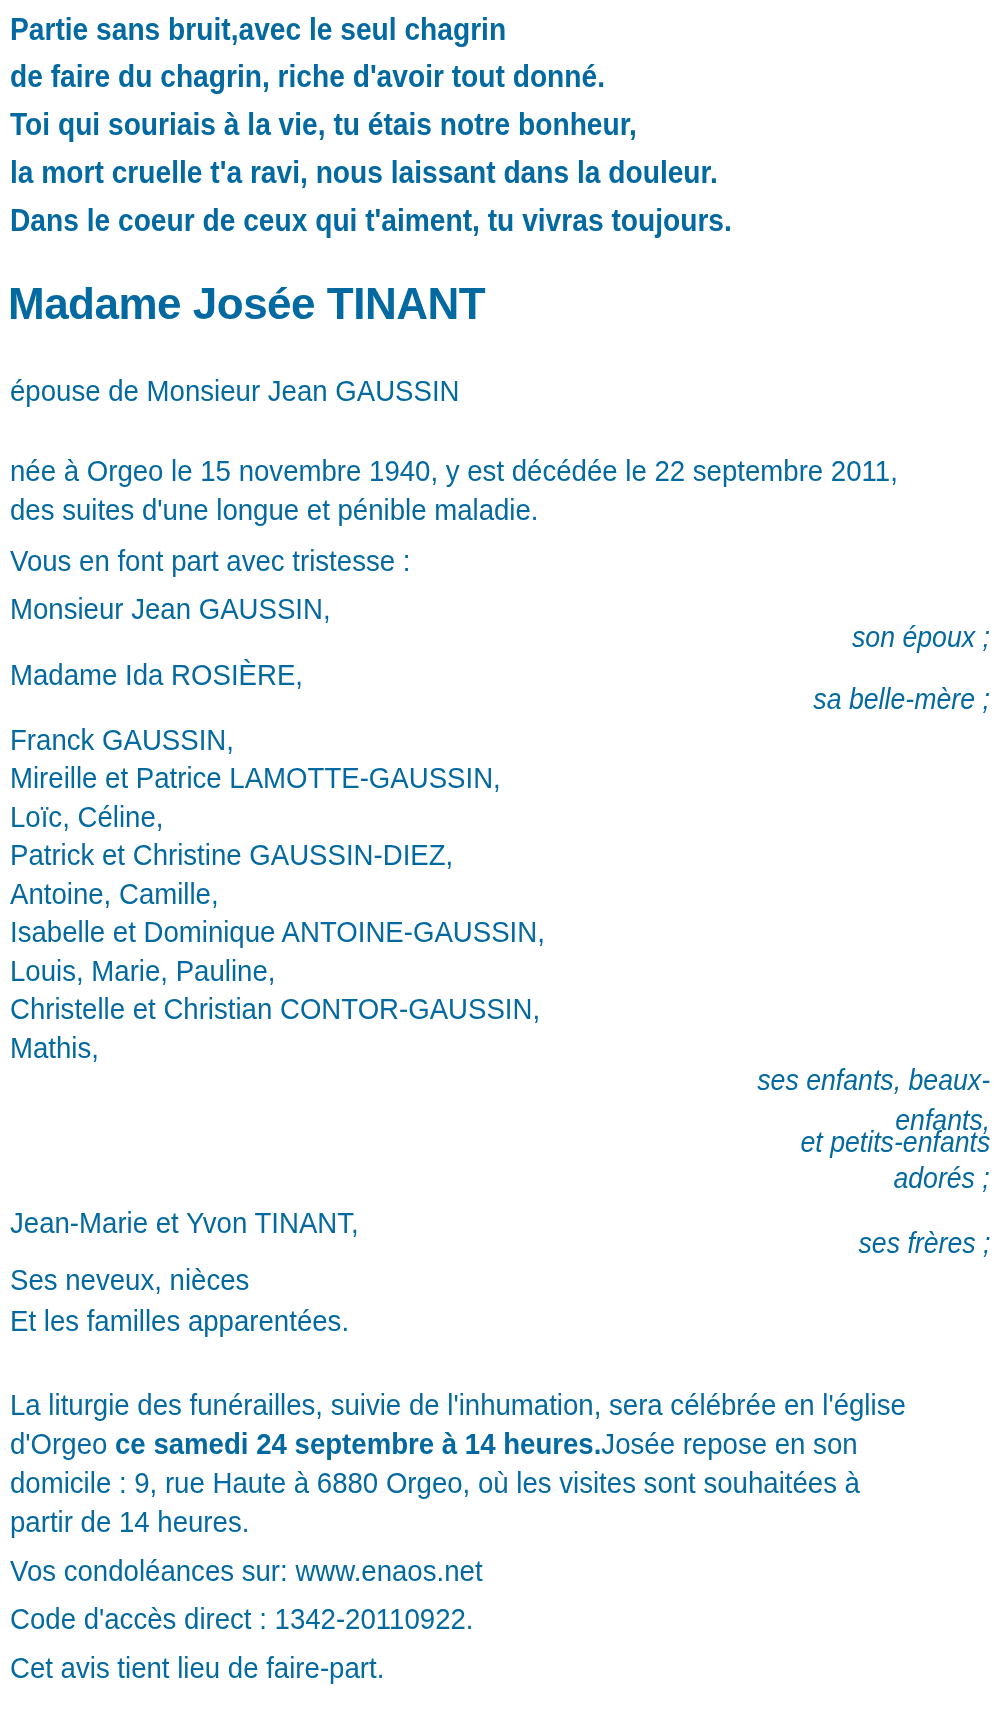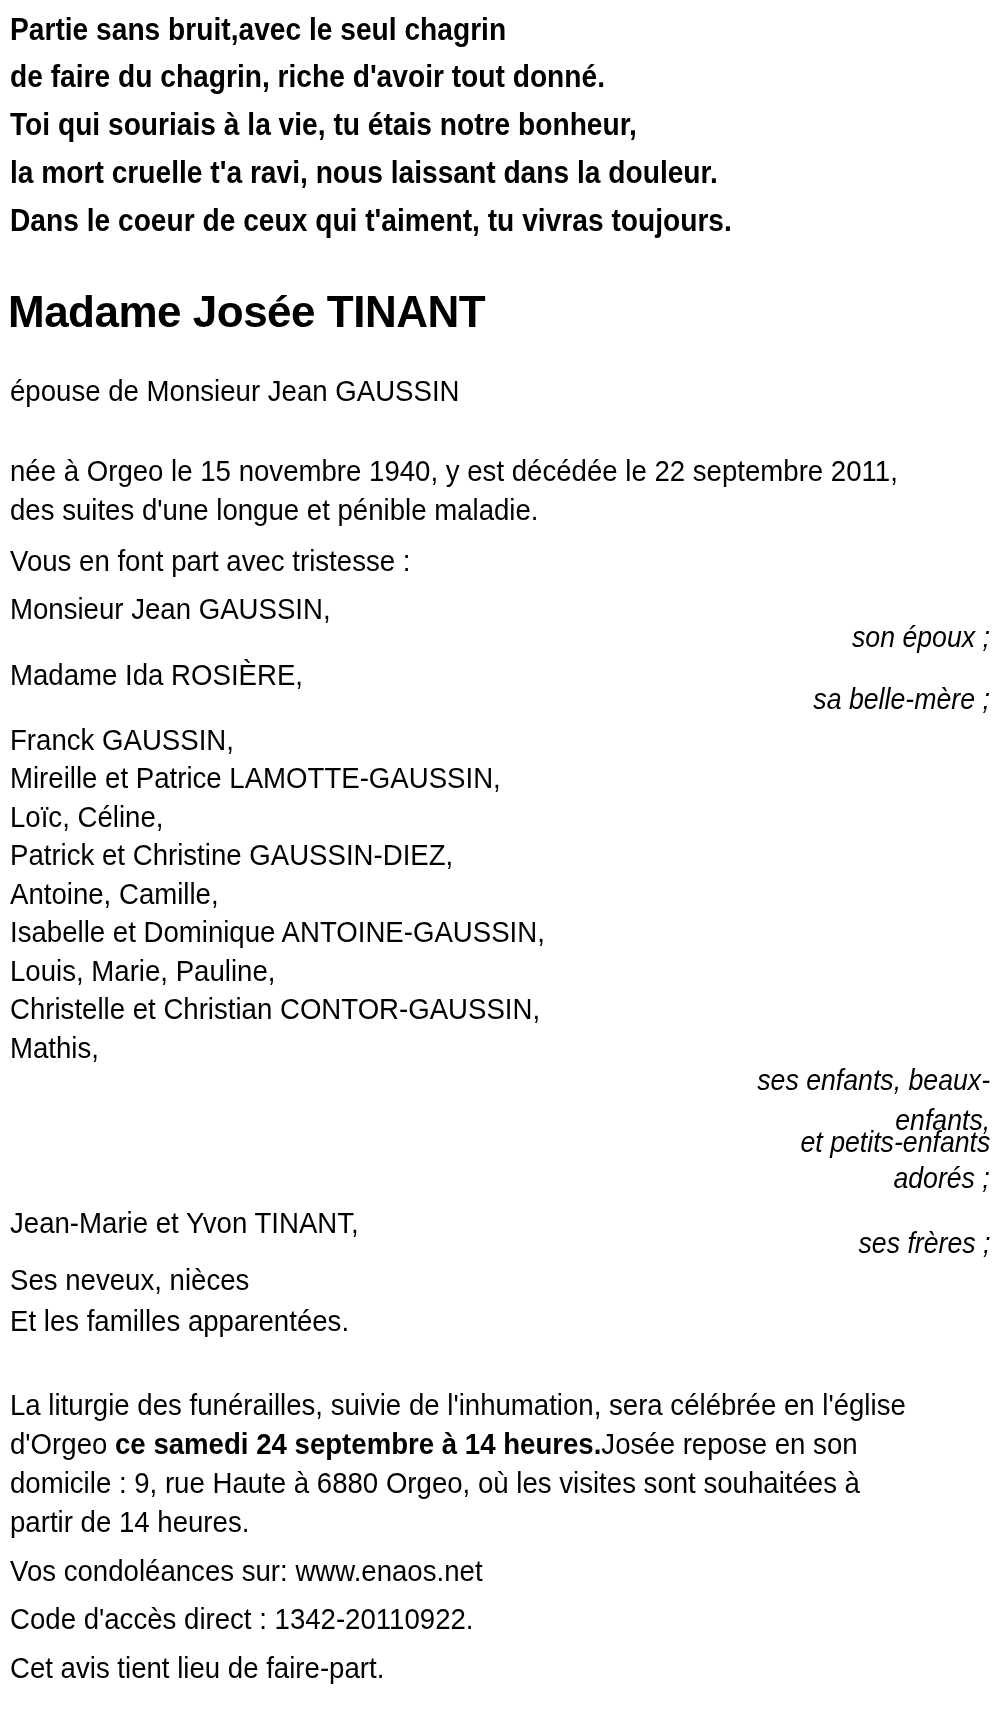--- a/index.html
+++ b/index.html
@@ -1,21 +1,21 @@
 <!DOCTYPE html>
 <html><head>
 <meta charset="utf-8">
 <style>
   html, body { margin: 0; padding: 0; background: #ffffff; }
   .page {
     position: relative;
     width: 1000px;
     height: 1709px;
     background: #ffffff;
-    color: #000000;
+    color: #0369a1;
     font-family: "Liberation Sans", "DejaVu Sans", sans-serif;
     overflow: hidden;
   }
   .line {
     position: absolute;
     left: 10px;
     white-space: nowrap;
     font-size: 30px;
     line-height: 1;
     transform: scaleX(0.92);
@@ -57,21 +57,21 @@
 <body>
 
 <div class="page">
 
   <div class="poem-line" style="top:13px">Partie sans bruit,avec le seul chagrin</div>
   <div class="poem-line" style="top:60px">de faire du chagrin, riche d'avoir tout donné.</div>
   <div class="poem-line" style="top:108px">Toi qui souriais à la vie, tu étais notre bonheur,</div>
   <div class="poem-line" style="top:156px">la mort cruelle t'a ravi, nous laissant dans la douleur.</div>
   <div class="poem-line" style="top:204px">Dans le coeur de ceux qui t'aiment, tu vivras toujours.</div>
 
-  <div class="title" style="top:290px">Madame Josée TINANT</div>
+  <div class="title" style="top:282px">Madame Josée TINANT</div>
   <div class="line" style="top:376px">épouse de Monsieur Jean GAUSSIN</div>
 
   <div class="line" style="top:456px">née à Orgeo le 15 novembre 1940, y est décédée le 22 septembre 2011,</div>
   <div class="line" style="top:495px">des suites d'une longue et pénible maladie.</div>
   <div class="line" style="top:546px">Vous en font part avec tristesse :</div>
 
   <div class="line" style="top:594px">Monsieur Jean GAUSSIN,</div>
   <div class="qual" style="top:623px">son époux ;</div>
 
   <div class="line" style="top:660px">Madame Ida ROSIÈRE,</div>

